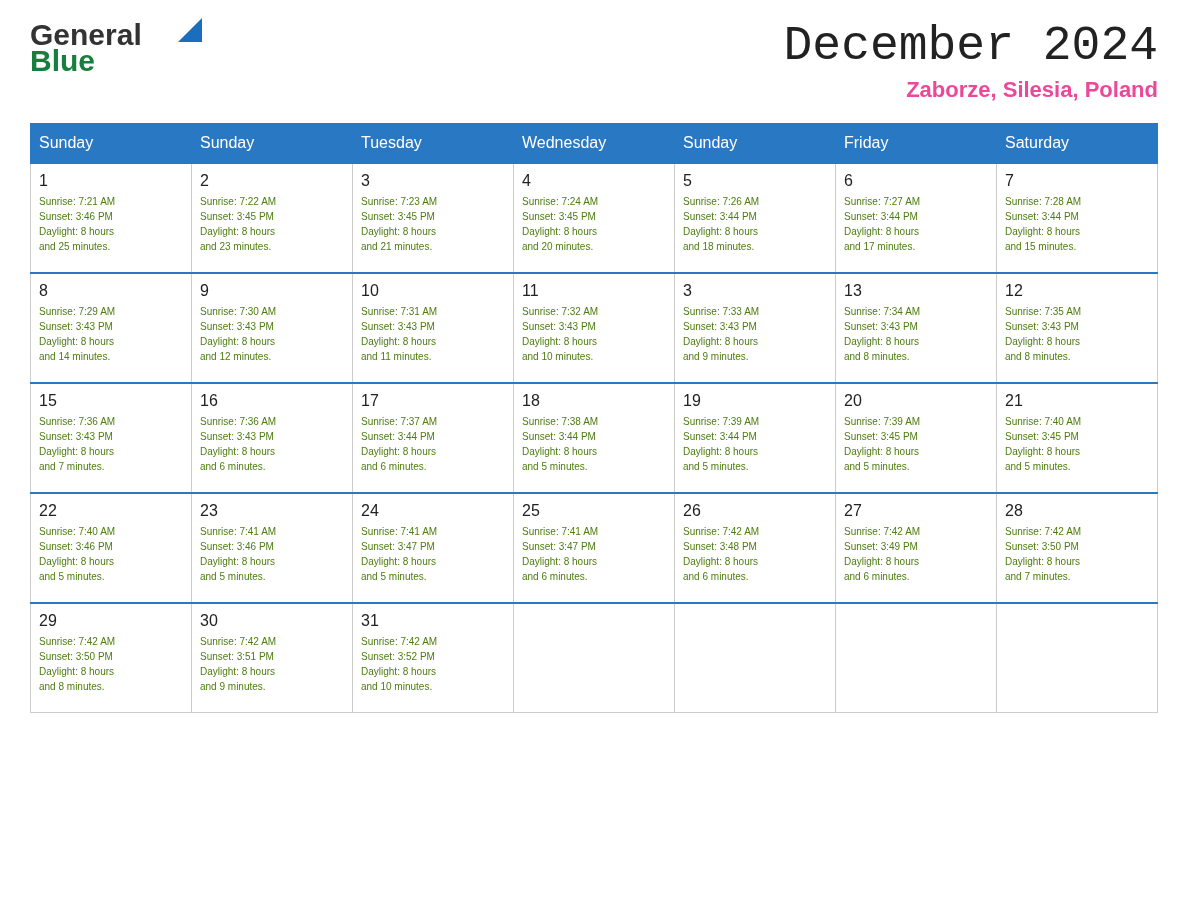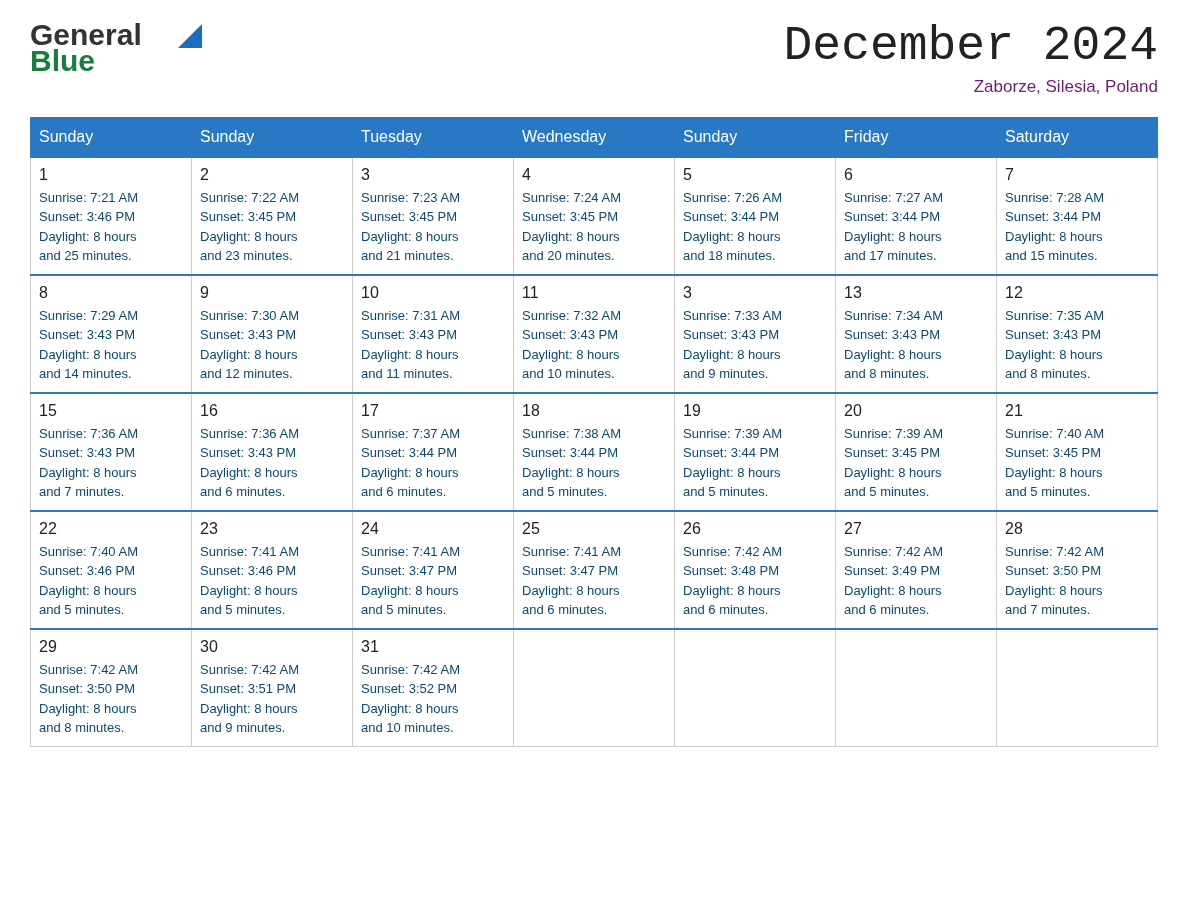--- a/index.html
+++ b/index.html
@@ -16,38 +16,39 @@
       align-items: flex-start;
       margin-bottom: 20px;
     }
     .logo-wrapper {
       display: flex;
       flex-direction: column;
       align-items: flex-start;
     }
     .logo-line1 {
       display: flex;
-      align-items: flex-end;
+      align-items: flex-start;
       line-height: 1;
       gap: 32px;
     }
     .title-section {
       text-align: right;
     }
     .month-title {
       font-size: 48px;
       font-weight: normal;
       color: #222;
       line-height: 1.1;
       font-family: Liberation Mono, monospace;
     }
     .location {
-      font-size: 17px;
-      color: #701a75;
+      font-size: 22px;
+      color: #ec4899;
       margin-top: 4px;
+      font-weight: bold;
     }
     .calendar-table {
       width: 100%;
       border-collapse: collapse;
       table-layout: fixed;
       margin-top: 18px;
     }
     .calendar-table th {
       background-color: #2878c3;
       color: #fff;
@@ -71,23 +72,23 @@
       border-top: 2px solid #2878c3;
     }
     .day-number {
       font-size: 16px;
       font-weight: normal;
       color: #222;
       display: block;
       margin-bottom: 4px;
     }
     .day-info {
-      font-size: 13px;
+      font-size: 10px;
       line-height: 1.5;
-      color: #0c4a6e;
+      color: #4d7c0f;
     }
   </style>
 </head>
 <body>
 
 <div class="header">
   <div class="logo-wrapper">
     <div class="logo-line1">
       <span style="font-size:30px;font-weight:bold;color:#333;font-family:Arial,sans-serif;">General</span>
       <svg width="28" height="28" viewBox="0 0 28 28" style="margin-left:2px;margin-top:-4px;">

